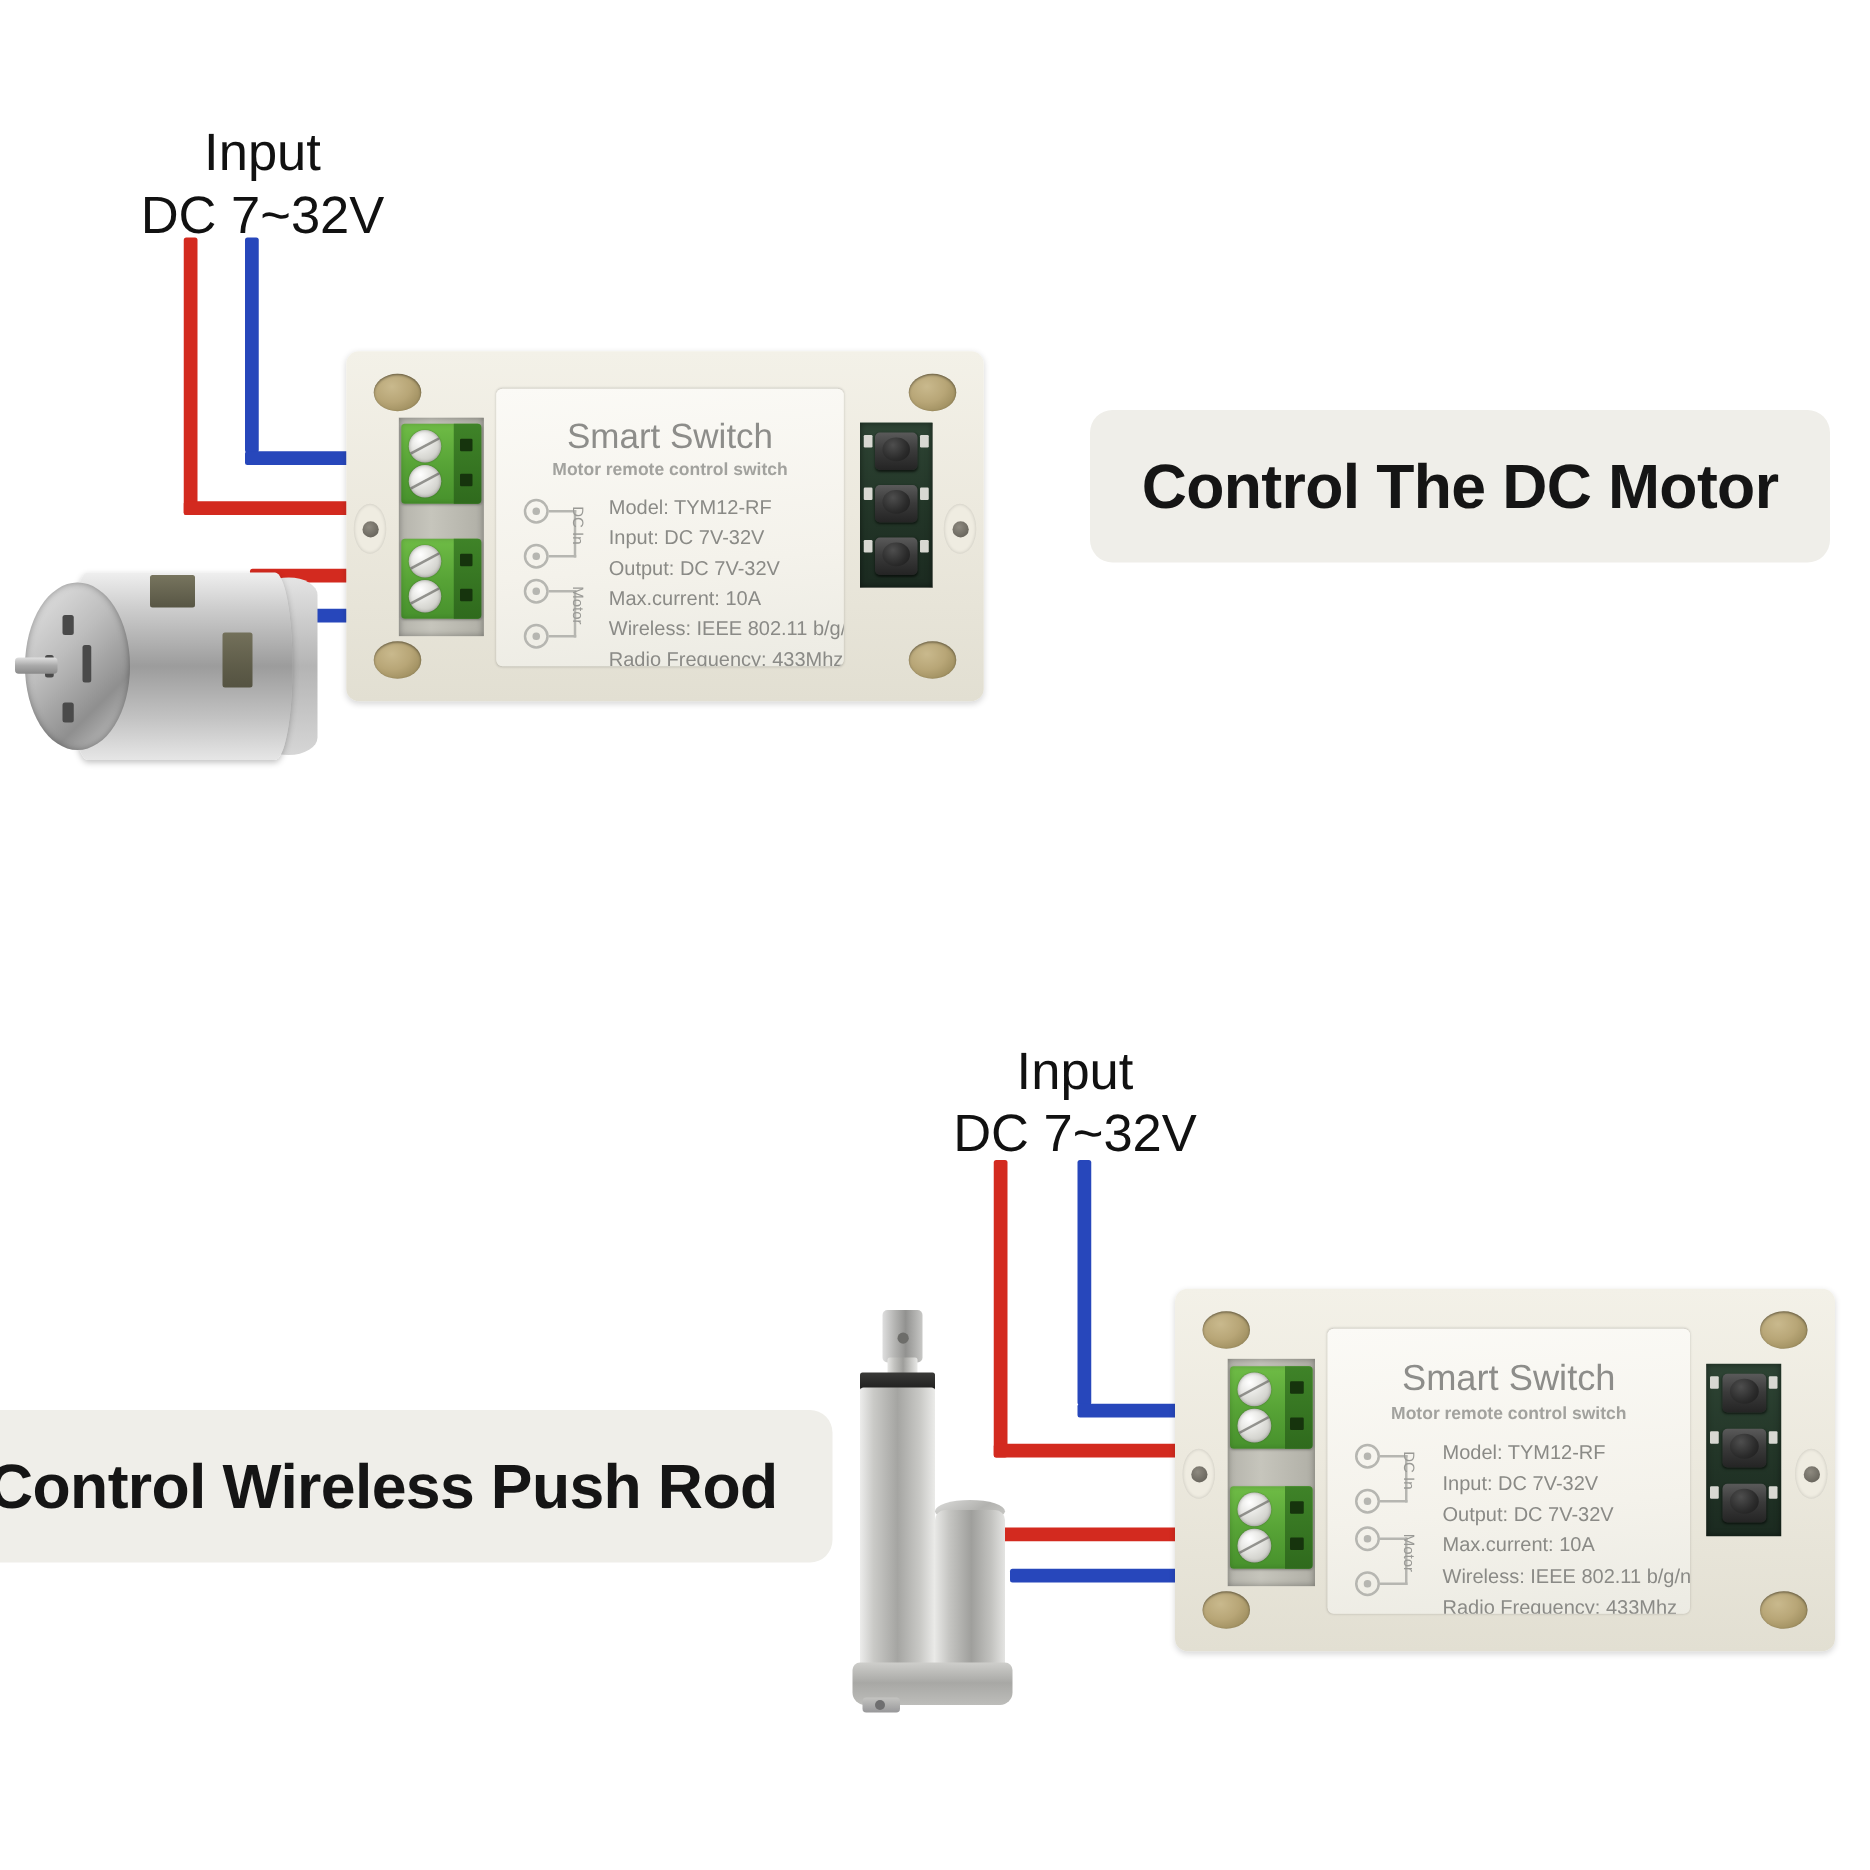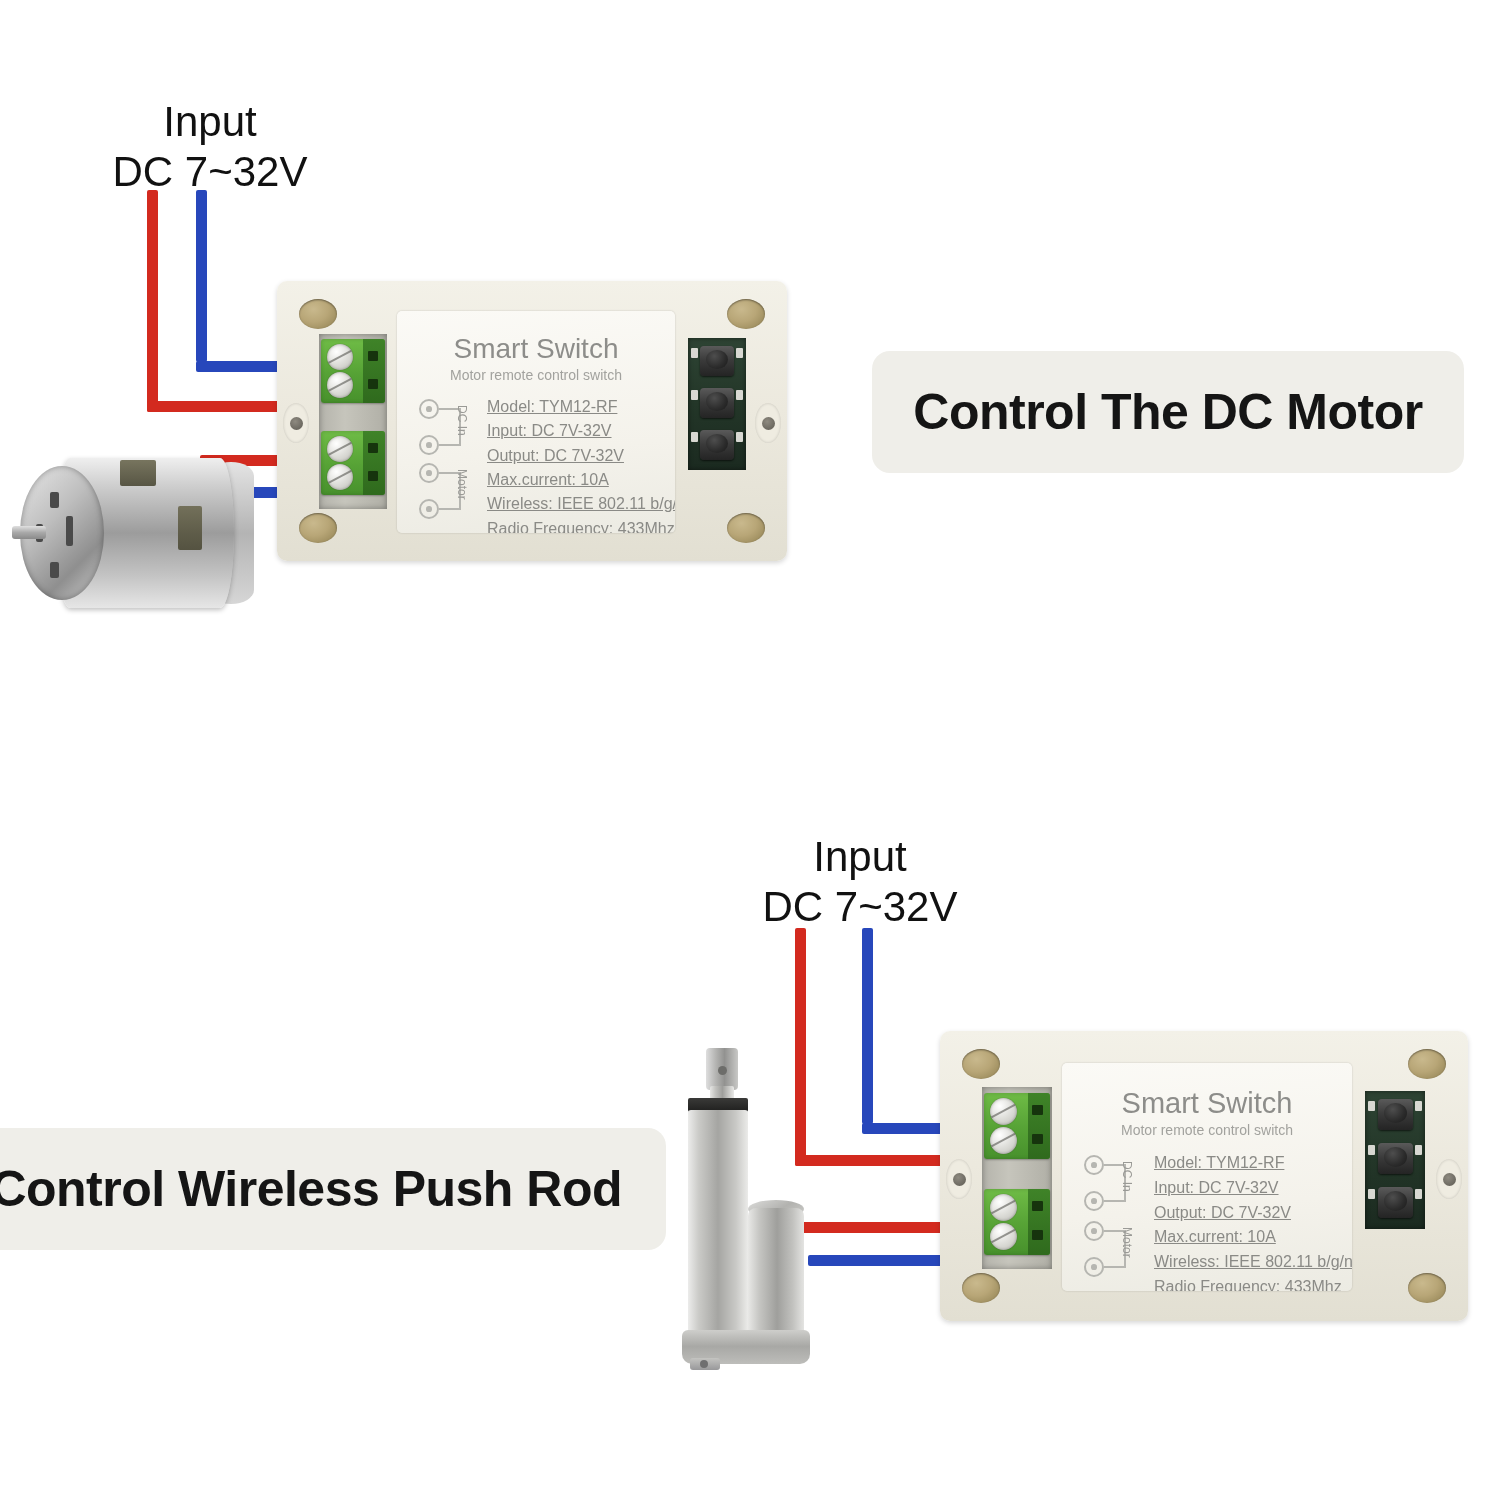--- a/index.html
+++ b/index.html
@@ -24,21 +24,21 @@
     border-radius: 18px;
     display: flex;
     align-items: center;
     justify-content: center;
     color: #151515;
     font-weight: bold;
     letter-spacing: -0.5px;
     white-space: nowrap;
   }
   #banner-dc-motor {
-    left: 872px; top: 351px; width: 592px; height: 122px;
+    left: 872px; top: 328px; width: 592px; height: 122px;
     font-size: 50px;
   }
   #banner-push-rod {
     left: -24px; top: 1128px; width: 690px; height: 122px;
     font-size: 50px;
     justify-content: flex-end;
     padding-right: 44px;
     box-sizing: border-box;
   }
 
@@ -142,22 +142,23 @@
   .lp-title {
     position: absolute; left: 0; right: 0;
     text-align: center;
     color: #8d8d8a;
     font-weight: normal;
   }
   .lp-sub {
     position: absolute; left: 0; right: 0;
     text-align: center;
     color: #a2a29e;
-  }
-  .lp-specs { position: absolute; color: #8a8a86; text-decoration: underline; }
+    font-weight: bold;
+  }
+  .lp-specs { position: absolute; color: #8a8a86; }
   .lp-specs div { white-space: nowrap; }
 
   
   .ind-group { position: absolute; }
   .ind-ring {
     position: absolute;
     border-radius: 50%;
     border: 2px solid #b6b6b1;
     box-sizing: border-box;
   }

